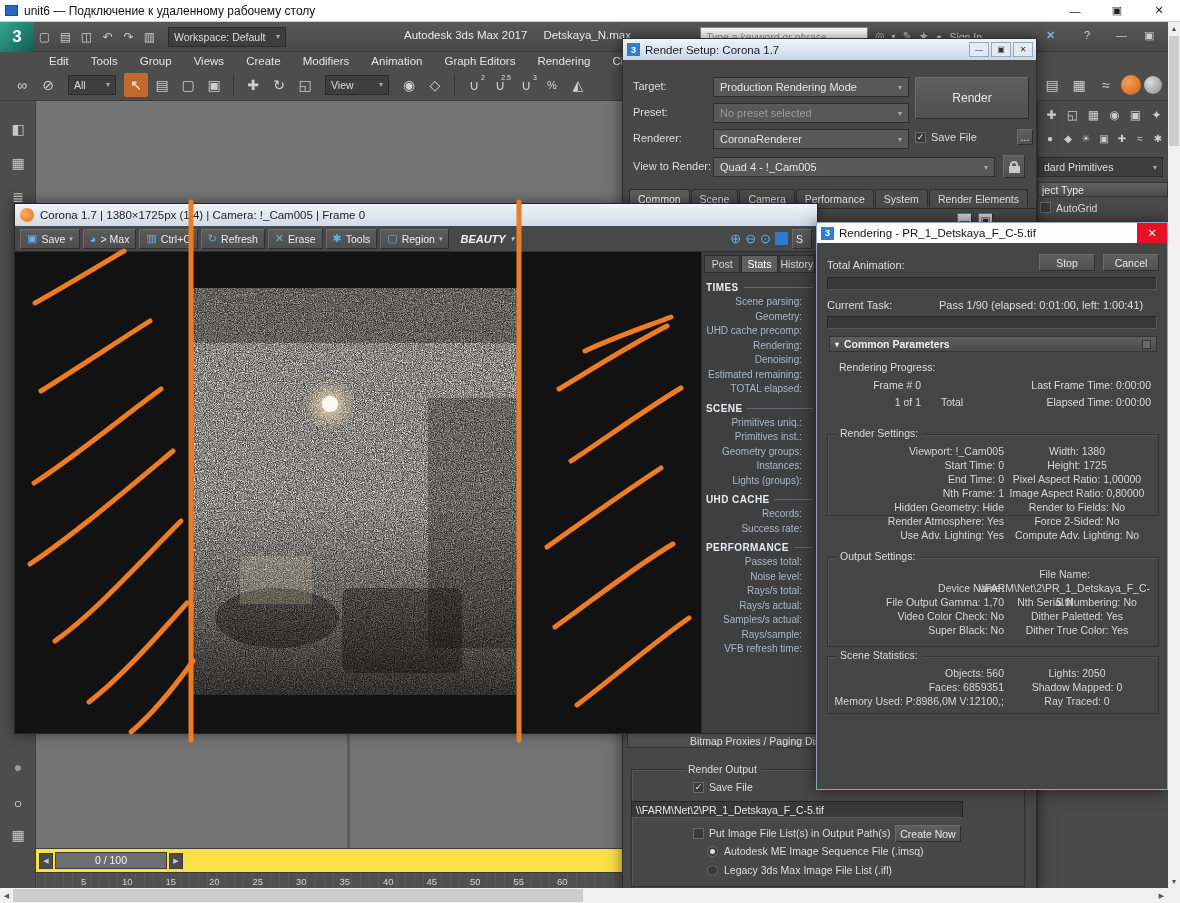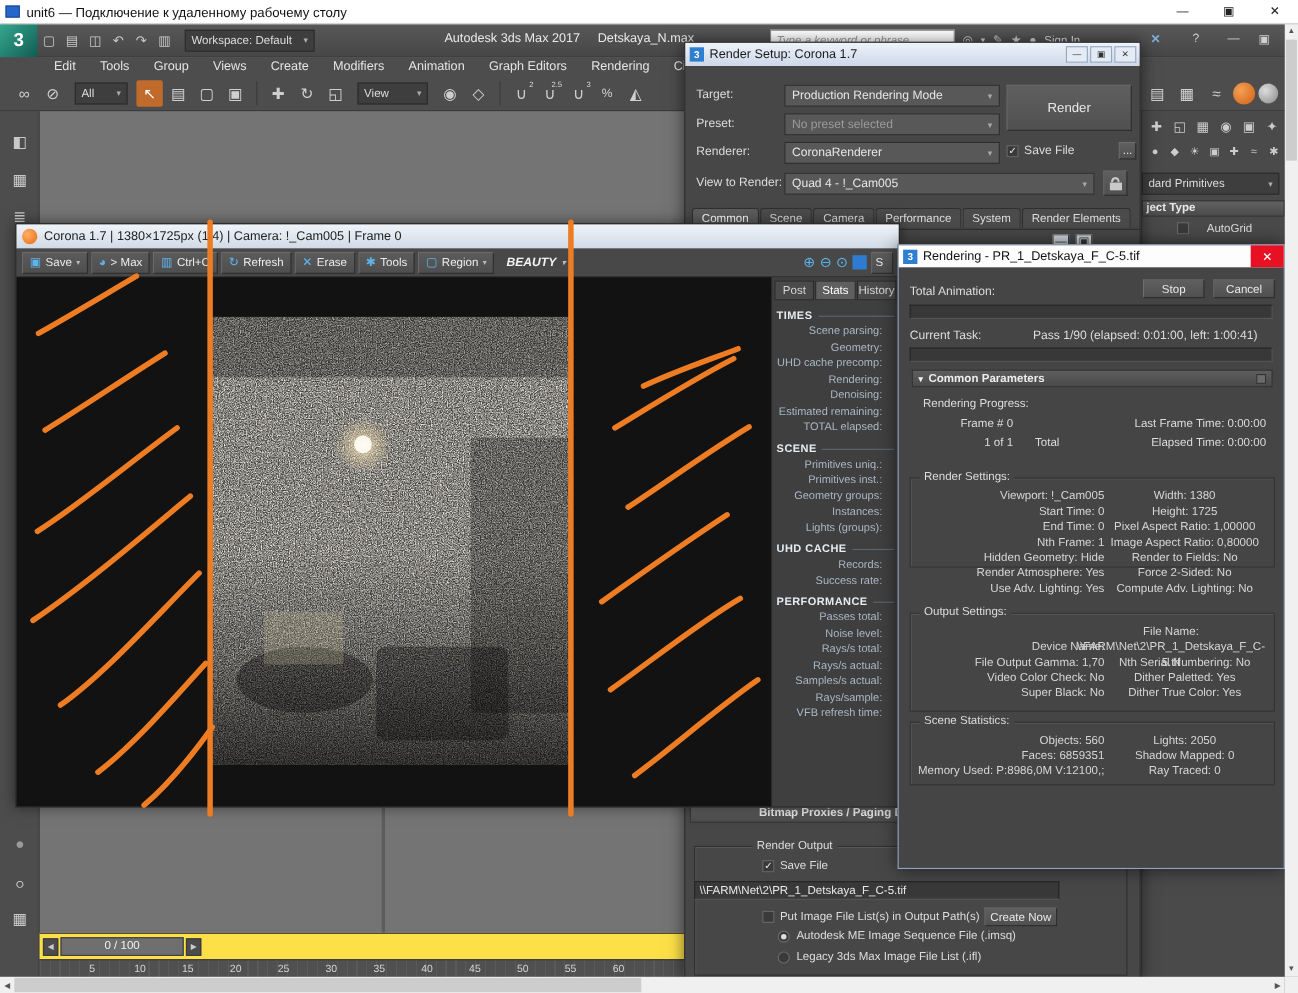--- a/index.html
+++ b/index.html
@@ -61,22 +61,22 @@
   line-height:15px;font-size:10.5px;color:#f2f2f2;margin:0 2px}
 .ruler{position:absolute;left:36px;top:872px;width:586px;height:20px;background:#505050;border-top:1px solid #3a3a3a;
   display:flex;padding-left:26px;align-items:flex-start;z-index:4;
   background-image:repeating-linear-gradient(90deg,#5a5a5a 0 1px,transparent 1px 9px)}
 .ruler span{width:43.5px;text-align:center;font-size:9.5px;color:#d5d5d5;padding-top:3px}
 
 .cmd{position:absolute;left:1037px;top:101px;width:131px;height:802px;background:#4a4a4a;
   border-left:1px solid #3a3a3a;z-index:3}
 .cmd-ic{width:19px;height:19px;display:flex;align-items:center;justify-content:center;color:#cdcdcd;font-size:12px}
 .cmd-ic.sm{width:16px;height:16px;font-size:10px}
-.rollout-bar{background:linear-gradient(#616161,#4b4b4b);border:1px solid #353535;font-weight:bold;
-  font-size:10.5px;color:#e8e8e8;display:flex;align-items:flex-start}
+.rollout-bar{background:linear-gradient(#616161,#4b4b4b);border:1px solid #353535;font-weight:normal;
+  font-size:10.5px;color:#e8e8e8;display:flex;align-items:flex-end}
 
 .fld{background:#585858;border:1px solid #2e2e2e;height:20px;display:flex;align-items:center;
   padding:0 6px;color:#e6e6e6;font-size:11px}
 .fld .dd-arrow{font-size:8px}
 .fld.disabled{color:#9a9a9a}
 .btn3d{background:linear-gradient(#5f5f5f,#505050);border:1px solid #6c6c6c;border-bottom-color:#2e2e2e;
   border-right-color:#2e2e2e;color:#e8e8e8;display:flex;align-items:center;justify-content:center;font-size:10.5px}
 .cb{width:11px;height:11px;background:#3a3a3a;border:1px solid #6a6a6a;display:inline-flex;
   align-items:center;justify-content:center;font-size:9px;color:#eee;flex:none}
 .radio{width:11px;height:11px;border-radius:50%;background:#3a3a3a;border:1px solid #6a6a6a;
@@ -304,21 +304,21 @@
       <span class="cmd-ic sm">≈</span>
       <span class="cmd-ic sm">✱</span>
     </div>
     <div class="dd-box" style="position:absolute;left:0;top:56px;width:125px">
       <span>dard Primitives</span>
       <span class="dd-arrow">▾</span>
     </div>
     <div class="rollout-bar" style="position:absolute;left:0;top:81px;width:130px;height:15px;padding-left:3px">
       <span>ject Type</span>
     </div>
-    <div style="position:absolute;left:32px;top:101px;display:flex;align-items:flex-start;gap:16px">
+    <div style="position:absolute;left:2px;top:101px;display:flex;align-items:flex-start;gap:5px">
       <span class="cb"></span>
       <span style="font-size:10.5px">AutoGrid</span>
     </div>
   </div>
 
   <div class="rsd">
     <div class="dlg-title">
       <span class="dlg-ico">3</span>
       <span>Render Setup: Corona 1.7</span>
       <div class="dlg-btns">

